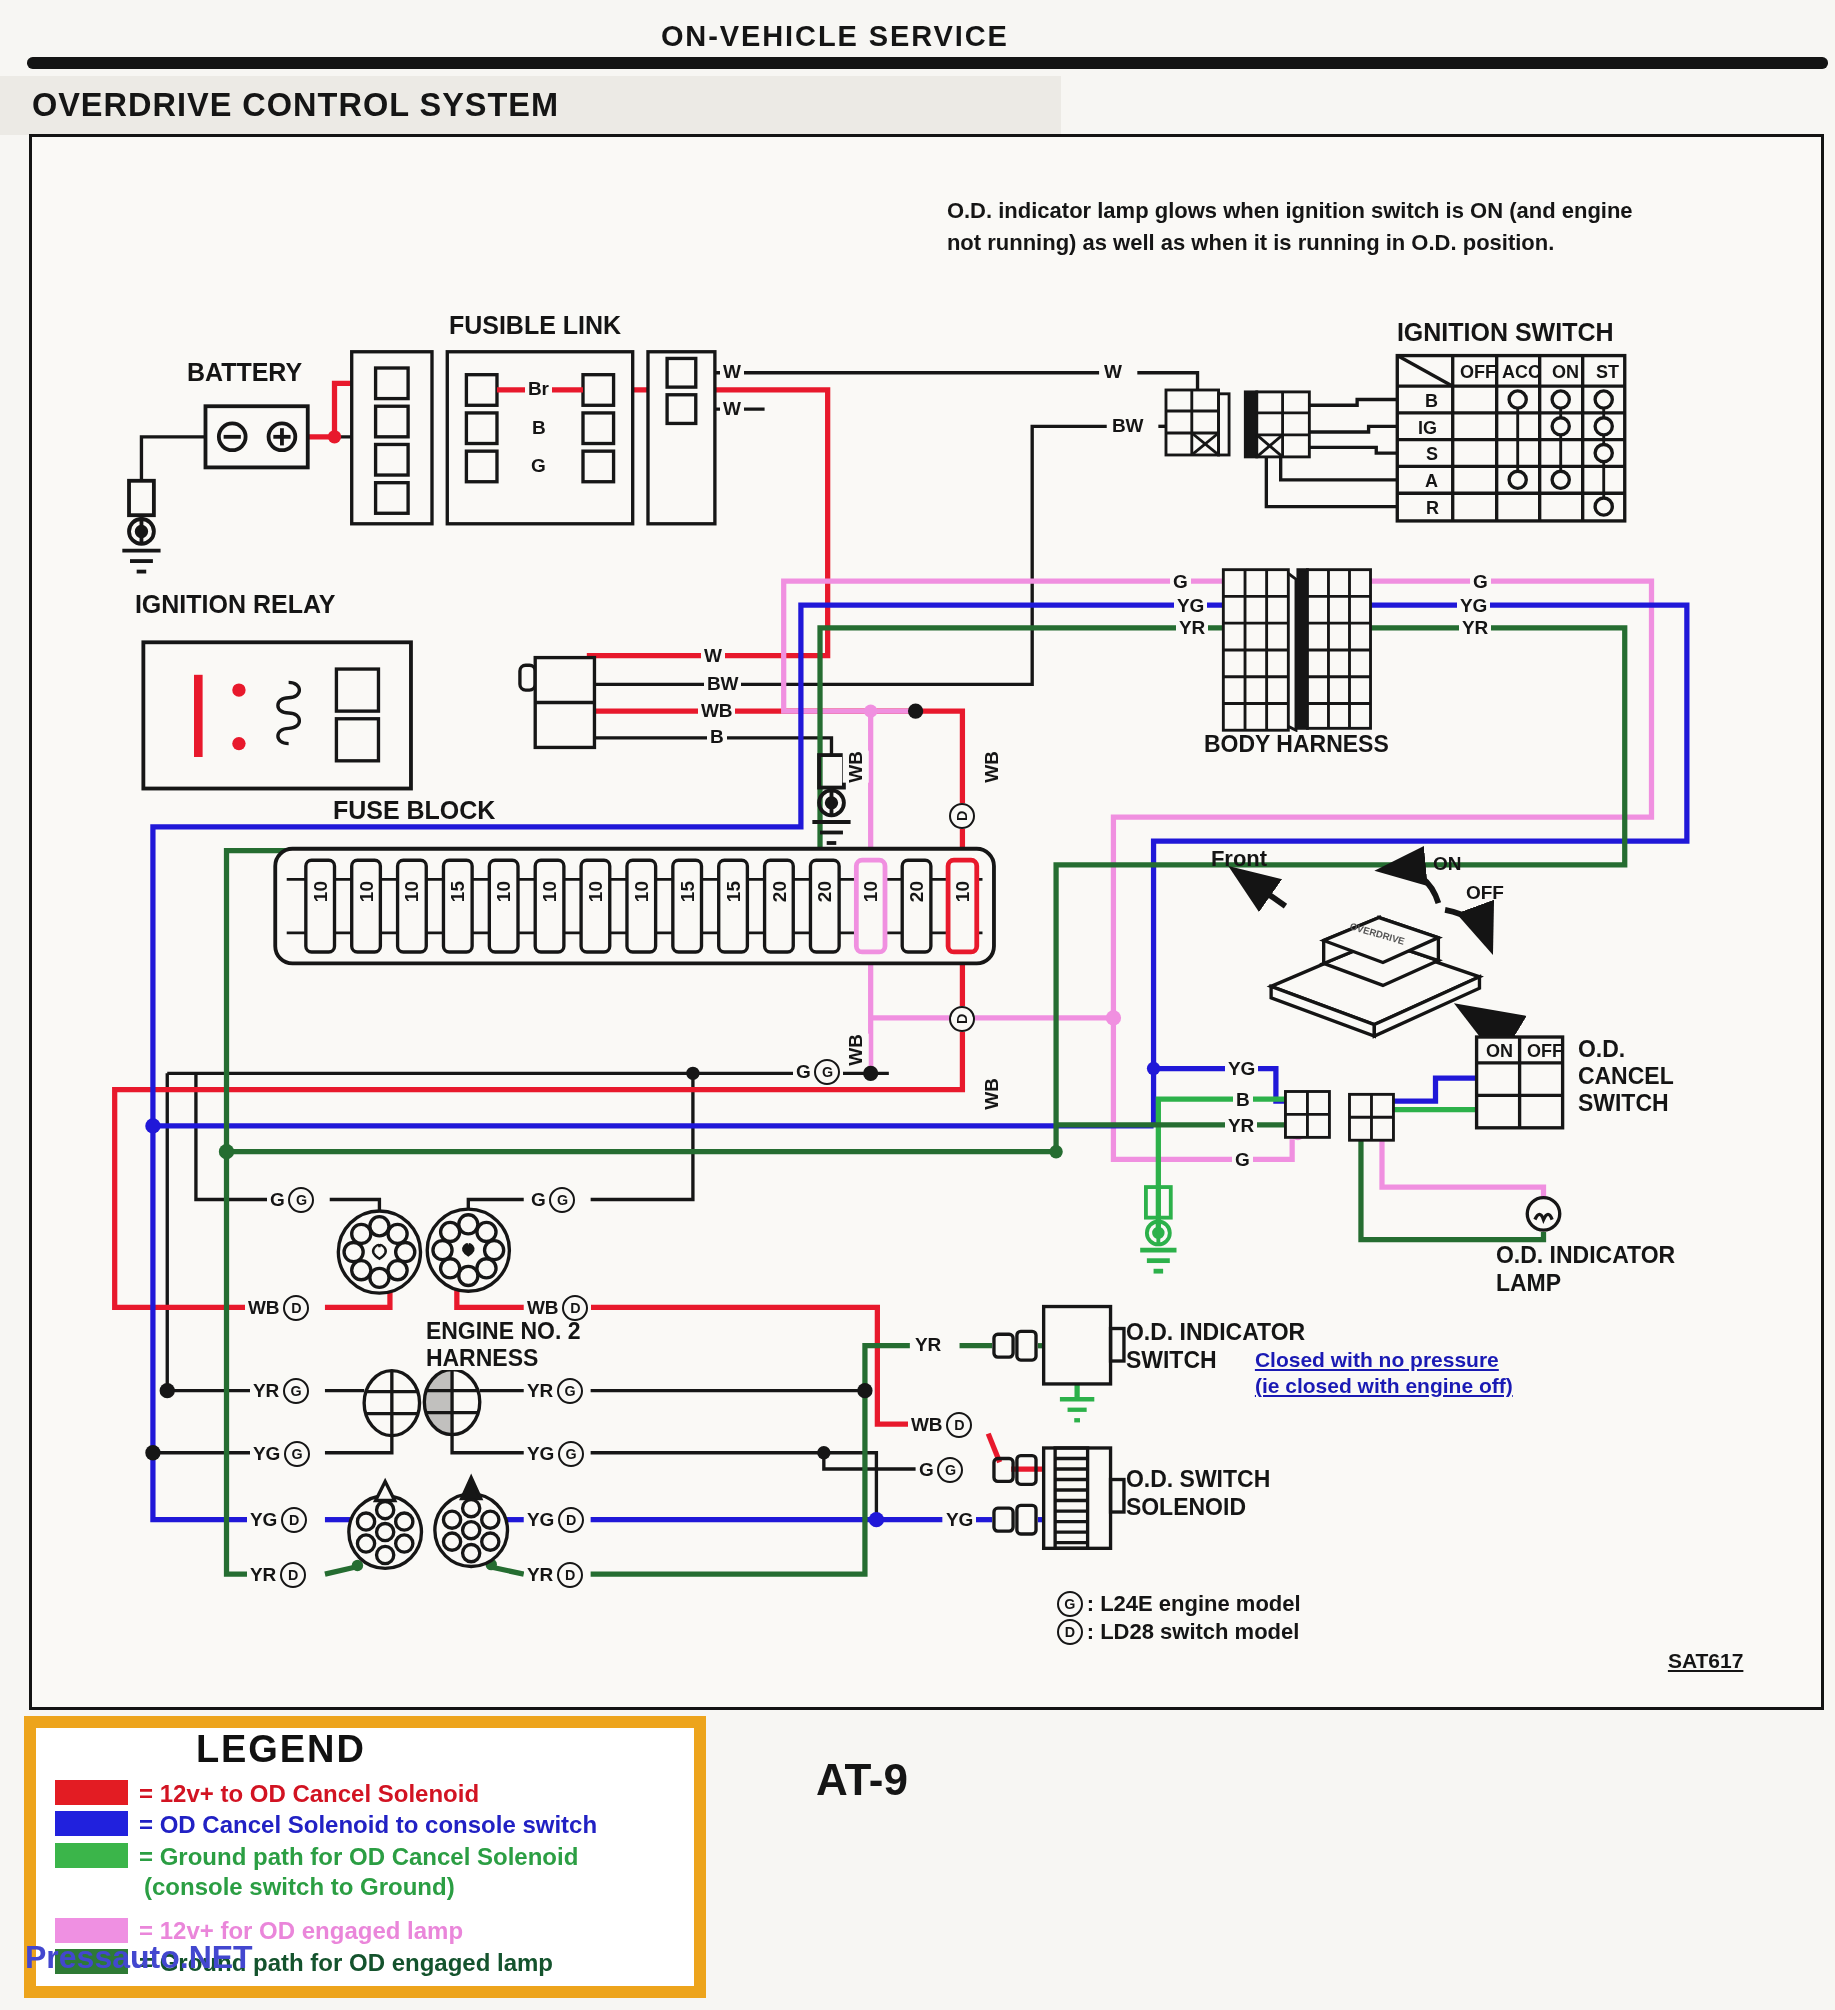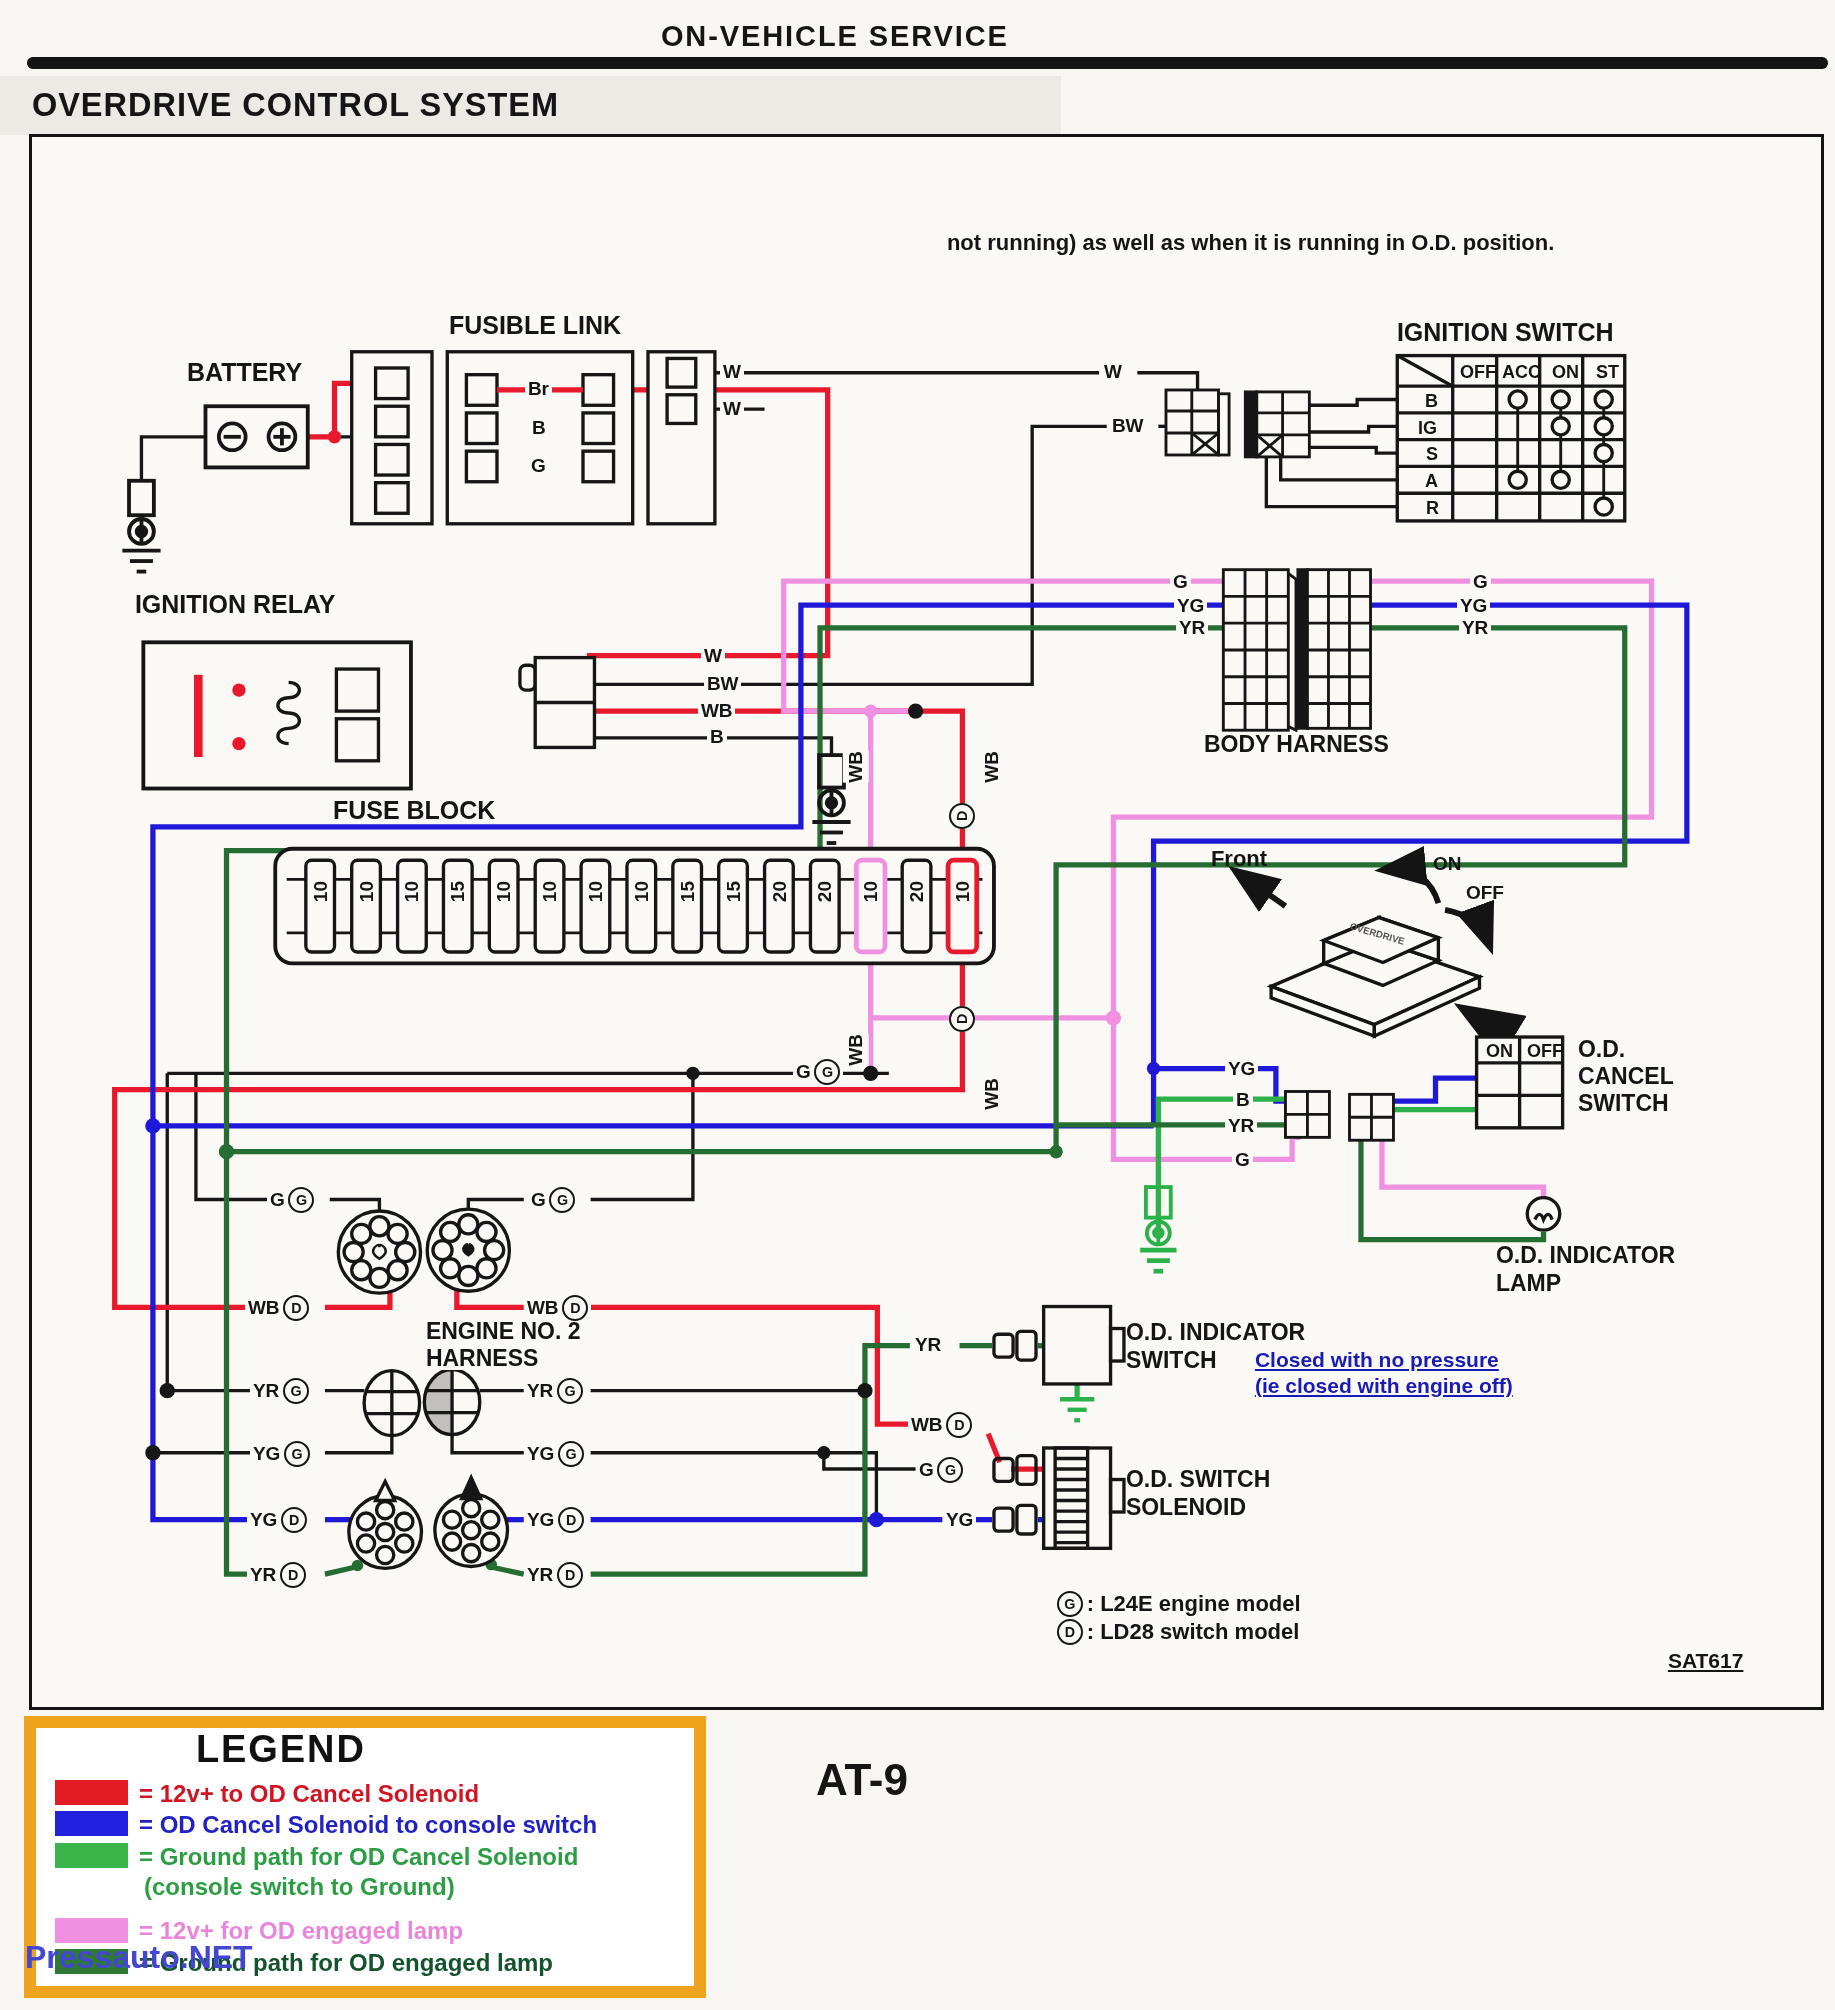--- a/index.html
+++ b/index.html
@@ -483,20 +483,21 @@
         <circle cx="513" cy="1613" r="9"></circle>
       <circle cx="493" cy="1625" r="9"></circle>
         <circle cx="473" cy="1613" r="9"></circle>
         <circle cx="473" cy="1590" r="9"></circle>
         <circle cx="493" cy="1601" r="9"></circle>
     </g>
   </svg>
 
   <div class="lb t30 nobg" style="left:658px;top:21px">ON-VEHICLE SERVICE</div>
   <div class="lb t34 nobg" style="left:29px;top:88px">OVERDRIVE CONTROL SYSTEM</div>
+  <div class="lb t23" style="left:944px;top:199px">O.D. indicator lamp glows when ignition switch is ON (and engine</div>
   <div class="lb t23" style="left:944px;top:231px">not running) as well as when it is running in O.D. position.</div>
 
   <div class="lb t26" style="left:184px;top:359px">BATTERY</div>
   <div class="lb t26" style="left:446px;top:312px">FUSIBLE LINK</div>
   <div class="lb t26" style="left:1394px;top:319px">IGNITION SWITCH</div>
   <div class="lb t26" style="left:132px;top:591px">IGNITION RELAY</div>
   <div class="lb t26" style="left:330px;top:797px">FUSE BLOCK</div>
   <div class="lb t24" style="left:1201px;top:732px">BODY HARNESS</div>
   <div class="lb t24" style="left:423px;top:1319px">ENGINE NO. 2</div>
   <div class="lb t24" style="left:423px;top:1346px">HARNESS</div>

